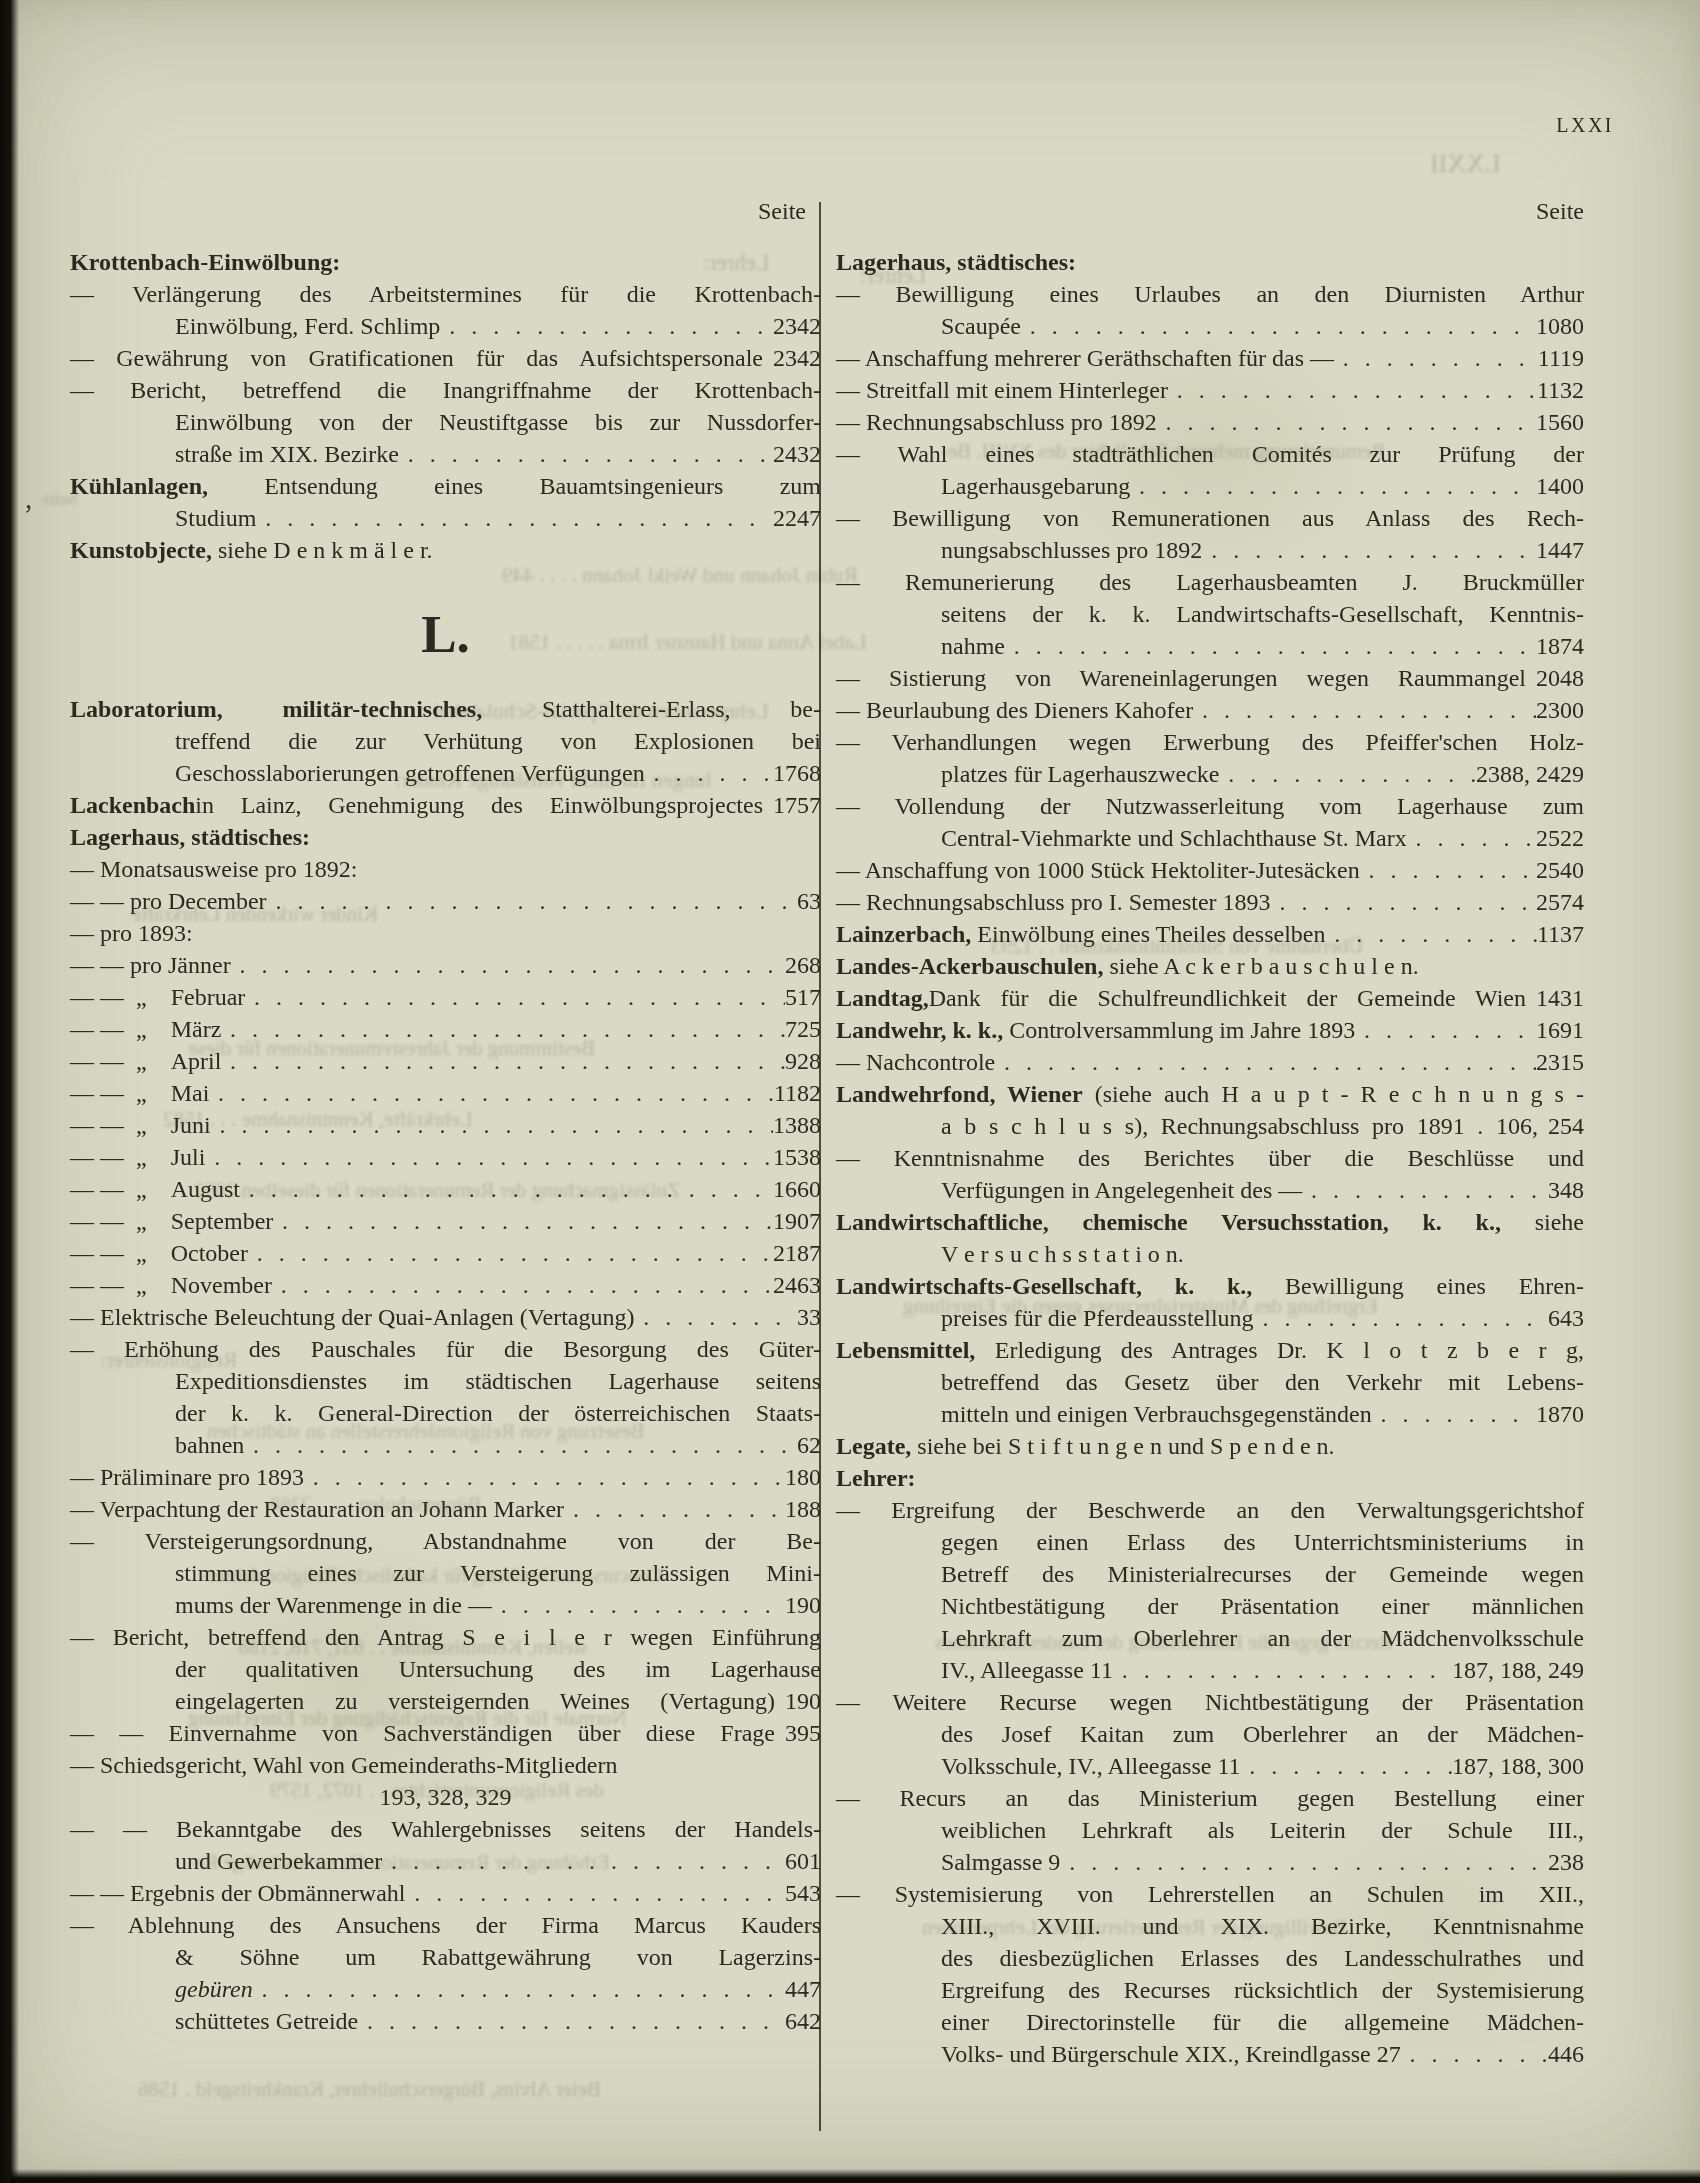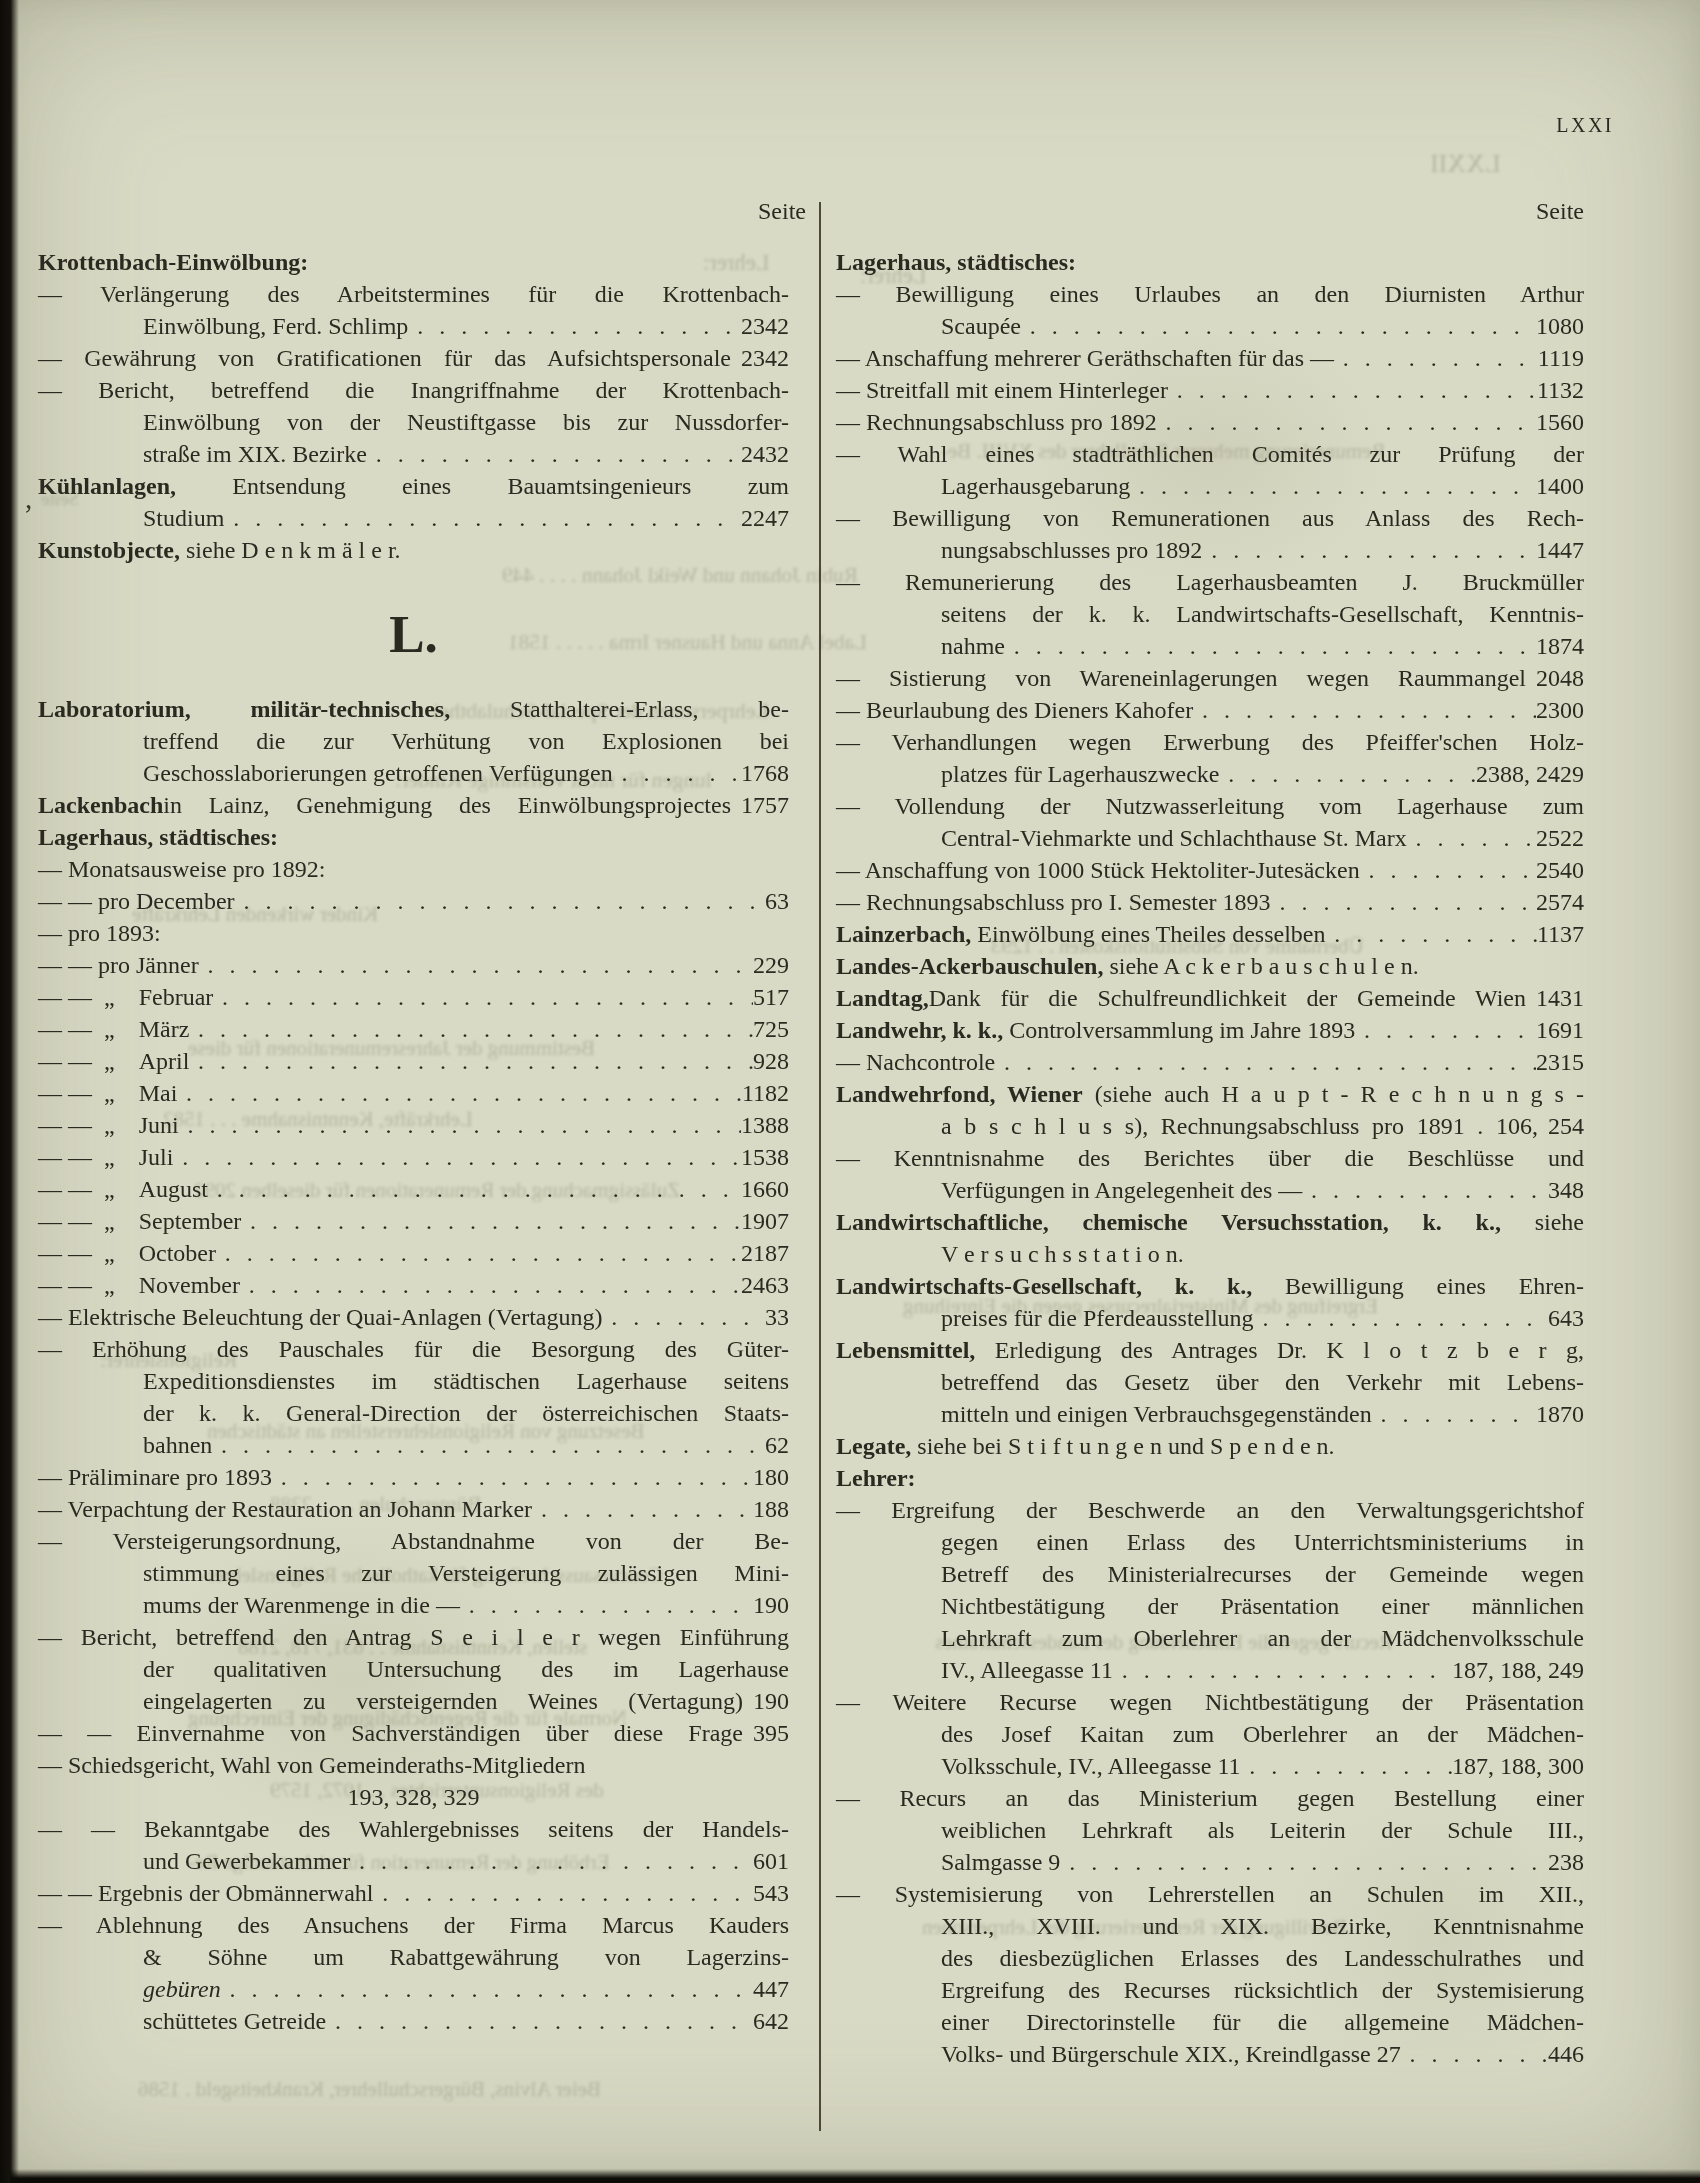--- a/index.html
+++ b/index.html
@@ -48,21 +48,21 @@
   .ghost{
     position:absolute;transform:scaleX(-1);
     filter:blur(1.4px);color:var(--ghost);opacity:.45;
     white-space:nowrap;
   }
   .mark{position:absolute;color:#3a382c;z-index:3;}
   .col{
     position:absolute;top:246px;z-index:5;
     font-size:24px;line-height:32px;
   }
-  .col-left{left:38px;width:751px;}
+  .col-left{left:70px;width:751px;}
   .col-right{left:836px;width:748px;}
   .line{display:flex;align-items:baseline;}
   .line.just{display:block;text-align:justify;text-align-last:justify;}
   .line.alr{display:block;text-align:center;}
   .ind1{padding-left:105px;}
   .b{font-weight:bold;}
   .it{font-style:italic;}
   .t,.b{white-space:pre;}
   .just .t,.just .b{white-space:normal;}
   .fill{flex:1 1 auto;white-space:normal !important;text-align:justify;text-align-last:justify;}
@@ -178,21 +178,21 @@
         <span class="t">— — pro December</span>
         <span class="leader dots">. . . . . . . . . . . . . . . . . . . . . . . . . . . . . . . . . . . . . . . . . . . . . . . . . . . . . . . . . . . . . . . . . . . . . . . . . . . . . . . . . . . . . . . . . . </span>
         <span class="num">63</span>
       </div>
       <div class="line">
         <span class="t">— pro 1893:</span>
       </div>
       <div class="line">
         <span class="t">— — pro Jänner</span>
         <span class="leader dots">. . . . . . . . . . . . . . . . . . . . . . . . . . . . . . . . . . . . . . . . . . . . . . . . . . . . . . . . . . . . . . . . . . . . . . . . . . . . . . . . . . . . . . . . . . </span>
-        <span class="num">229</span>
+        <span class="num">268</span>
       </div>
       <div class="line">
         <span class="t">— — „  Februar</span>
         <span class="leader dots">. . . . . . . . . . . . . . . . . . . . . . . . . . . . . . . . . . . . . . . . . . . . . . . . . . . . . . . . . . . . . . . . . . . . . . . . . . . . . . . . . . . . . . . . . . </span>
         <span class="num">517</span>
       </div>
       <div class="line">
         <span class="t">— — „  März</span>
         <span class="leader dots">. . . . . . . . . . . . . . . . . . . . . . . . . . . . . . . . . . . . . . . . . . . . . . . . . . . . . . . . . . . . . . . . . . . . . . . . . . . . . . . . . . . . . . . . . . </span>
         <span class="num">725</span>

